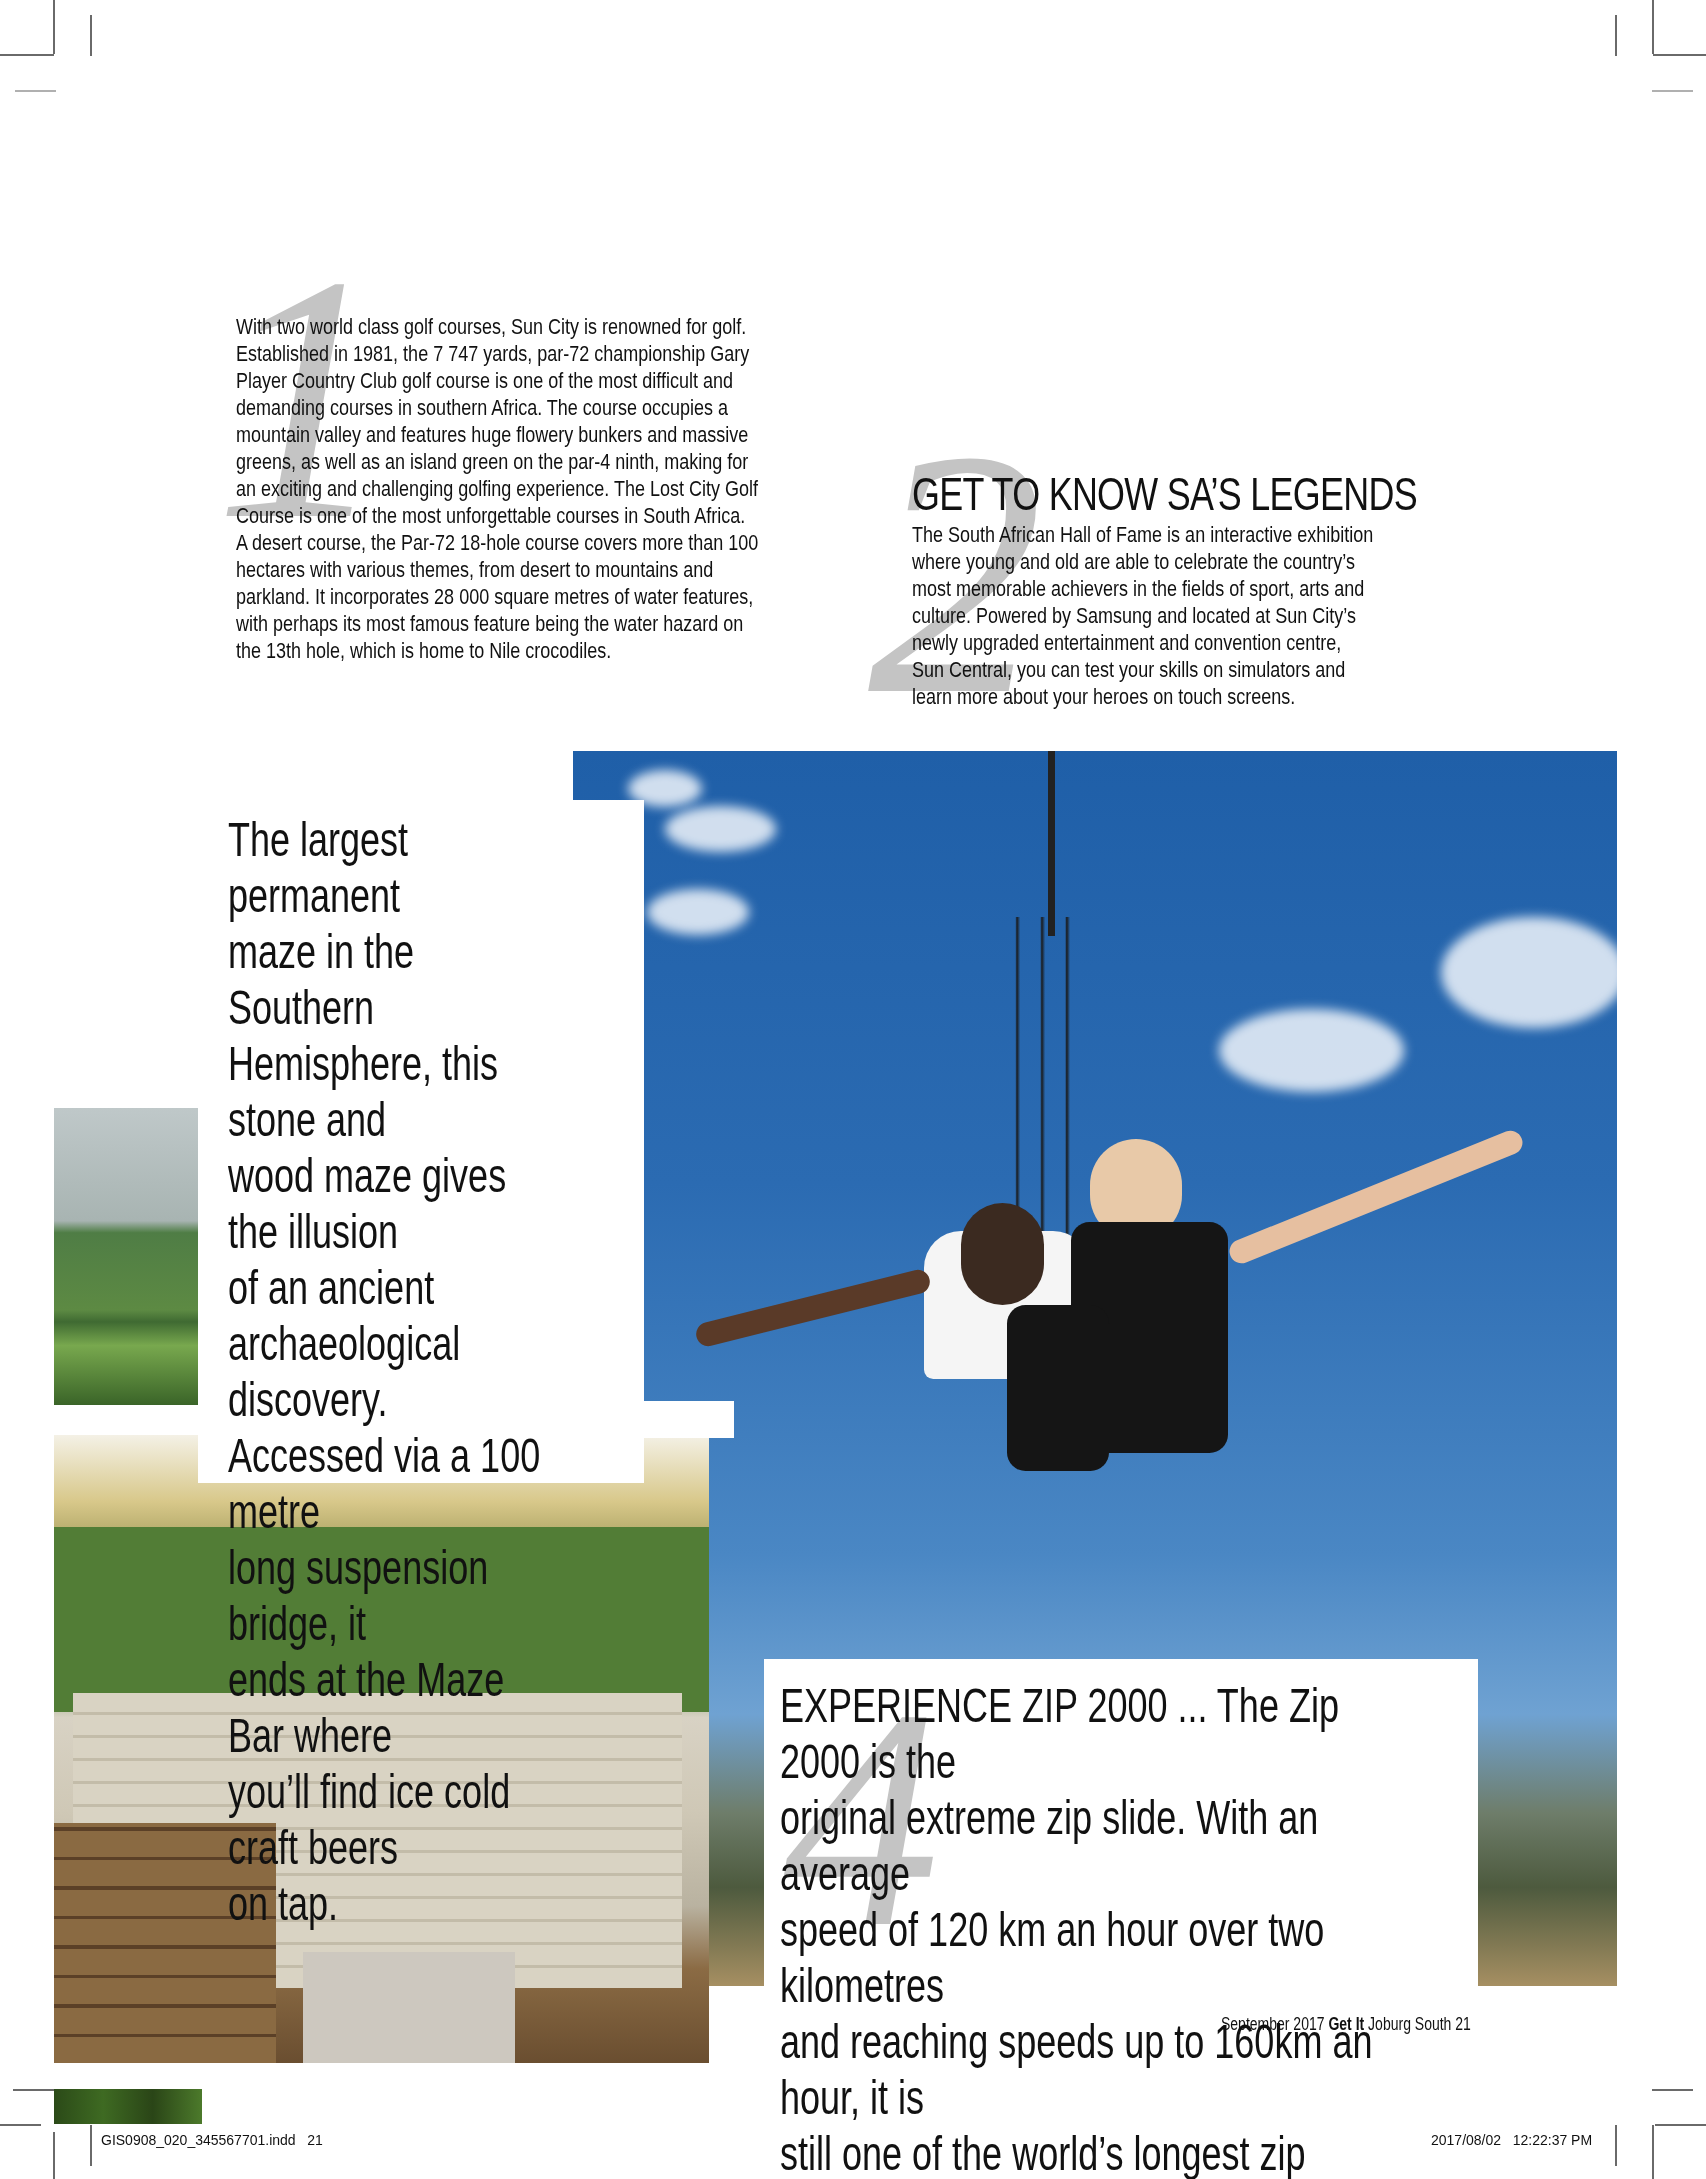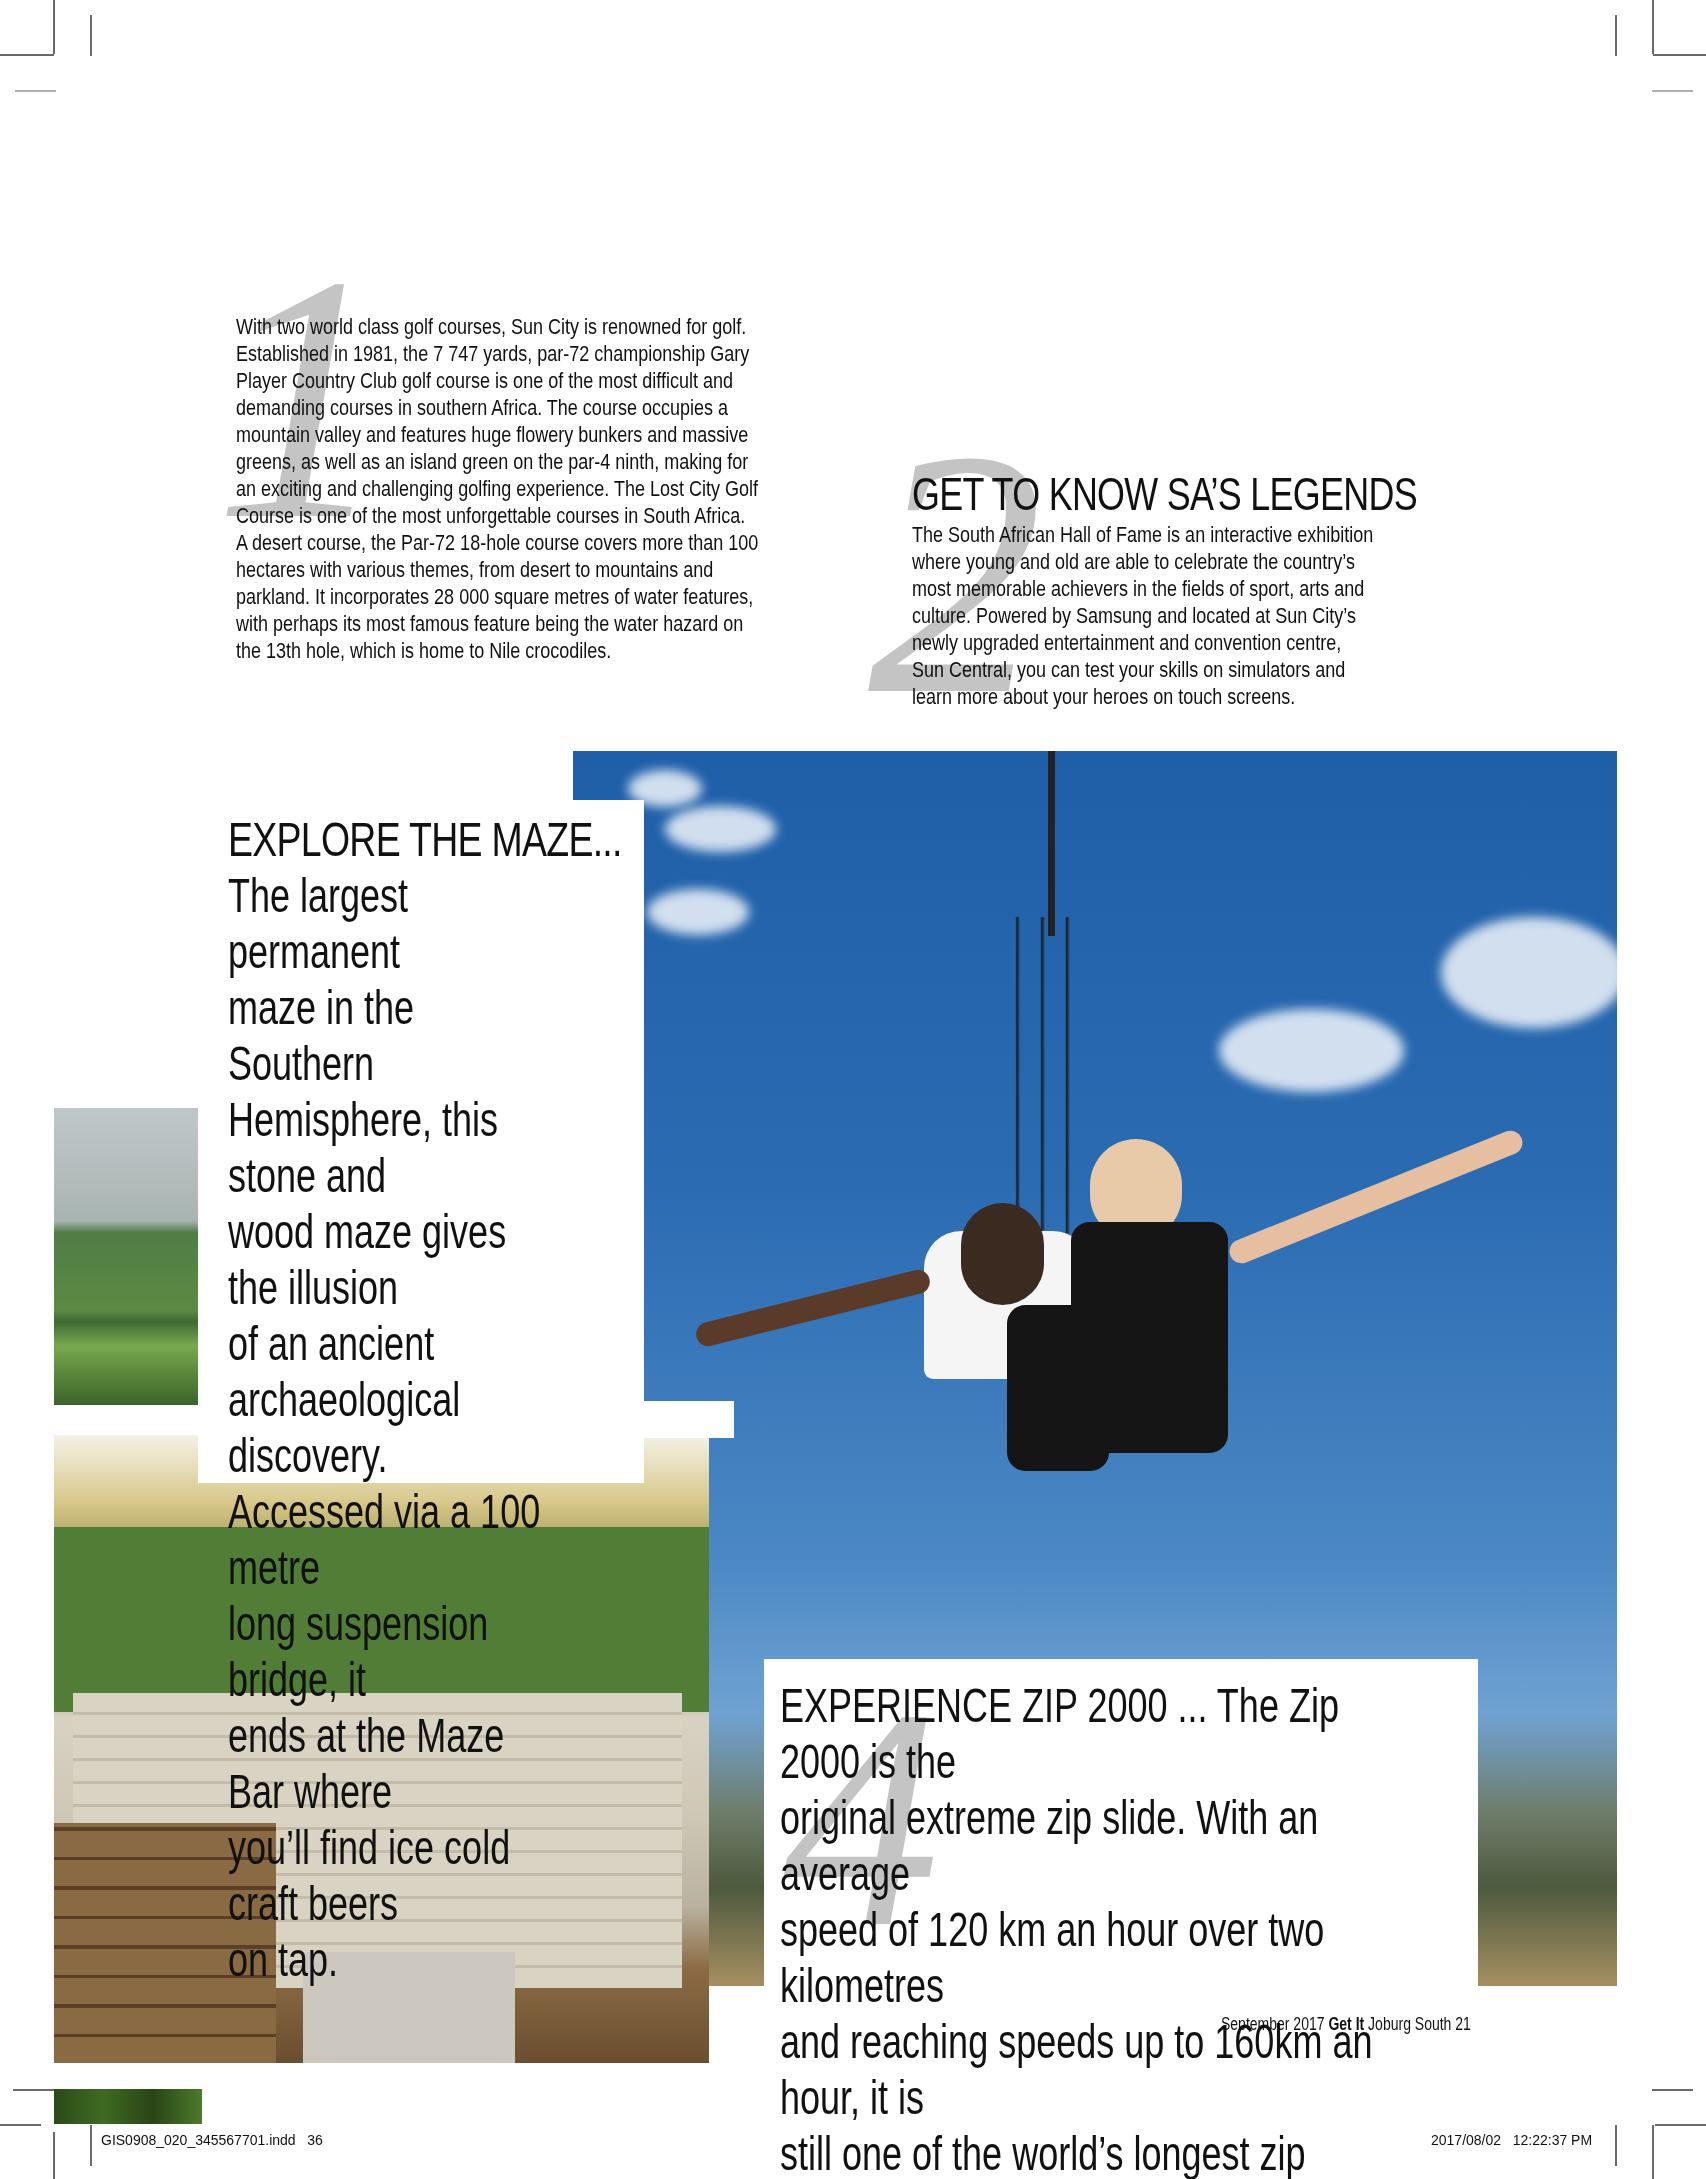--- a/index.html
+++ b/index.html
@@ -118,21 +118,20 @@
   <div class="abs" style="left:0;top:0;width:655px;height:111px;background:linear-gradient(180deg,#f4f1e6,#d8c88a 60%,#a8a060);"></div>
   <div class="abs" style="left:0;top:92px;width:655px;height:185px;background:#527d36;"></div>
   <div class="abs" style="left:18.5px;top:258px;width:609px;height:295px;background:repeating-linear-gradient(0deg,#d9d3c3 0 20px,#c3bca9 20px 23px);"></div>
   <div class="abs" style="left:0;top:388px;width:222px;height:240px;background:repeating-linear-gradient(0deg,#8a6a42 0 26px,#5b4027 26px 29.5px);"></div>
   <div class="abs" style="left:249px;top:517px;width:212px;height:111px;background:#cdc8bf;"></div>
 </div>
 <div class="photo" id="green-strip" style="left:54px;top:2089px;width:148px;height:35px;"></div>
 
 <div class="numeral" style="left:214px;top:803px;font-size:277px;">3</div>
 <div class="sec" id="s3" style="left:228px;top:812px;">
-  <h2><span class="cond">EXPLORE THE MAZE...</span></h2>
   <p class="body-text">The largest permanent
 maze in the Southern
 Hemisphere, this stone and
 wood maze gives the illusion
 of an ancient
 archaeological discovery.
 Accessed via a 100 metre
 long suspension bridge, it
 ends at the Maze Bar where
 you’ll find ice cold craft beers
@@ -151,15 +150,15 @@
 
 <div class="folio" style="left:1221px;top:2014px;">
   <span class="cond" style="transform:scaleX(0.8);">
     <span>September 2017</span>
     <b>Get It</b>
     <span>Joburg South</span>
     <span>21</span>
   </span>
 </div>
 
-<div class="slug" style="left:101px;top:2132px;white-space:pre;">GIS0908_020_345567701.indd   36</div>
+<div class="slug" style="left:101px;top:2132px;white-space:pre;">GIS0908_020_345567701.indd   21</div>
 <div class="slug" style="left:1431px;top:2132px;white-space:pre;">2017/08/02   12:22:37 PM</div>
 
 
 </body></html>

